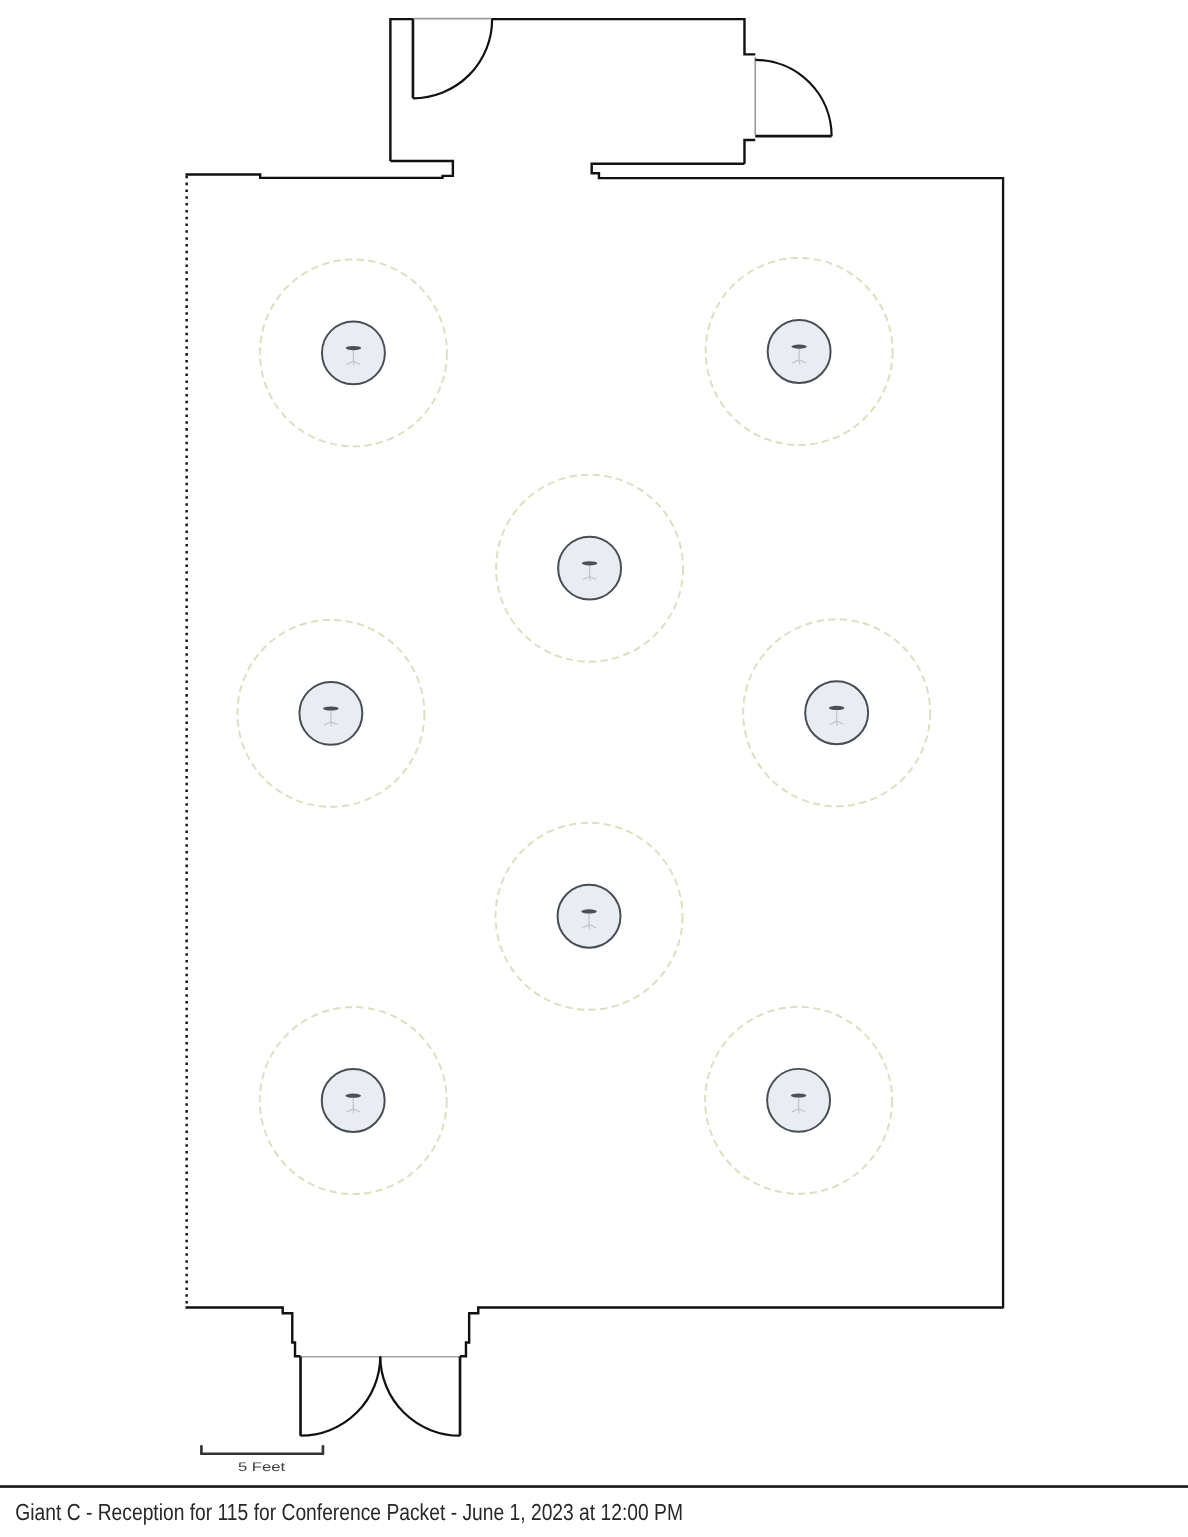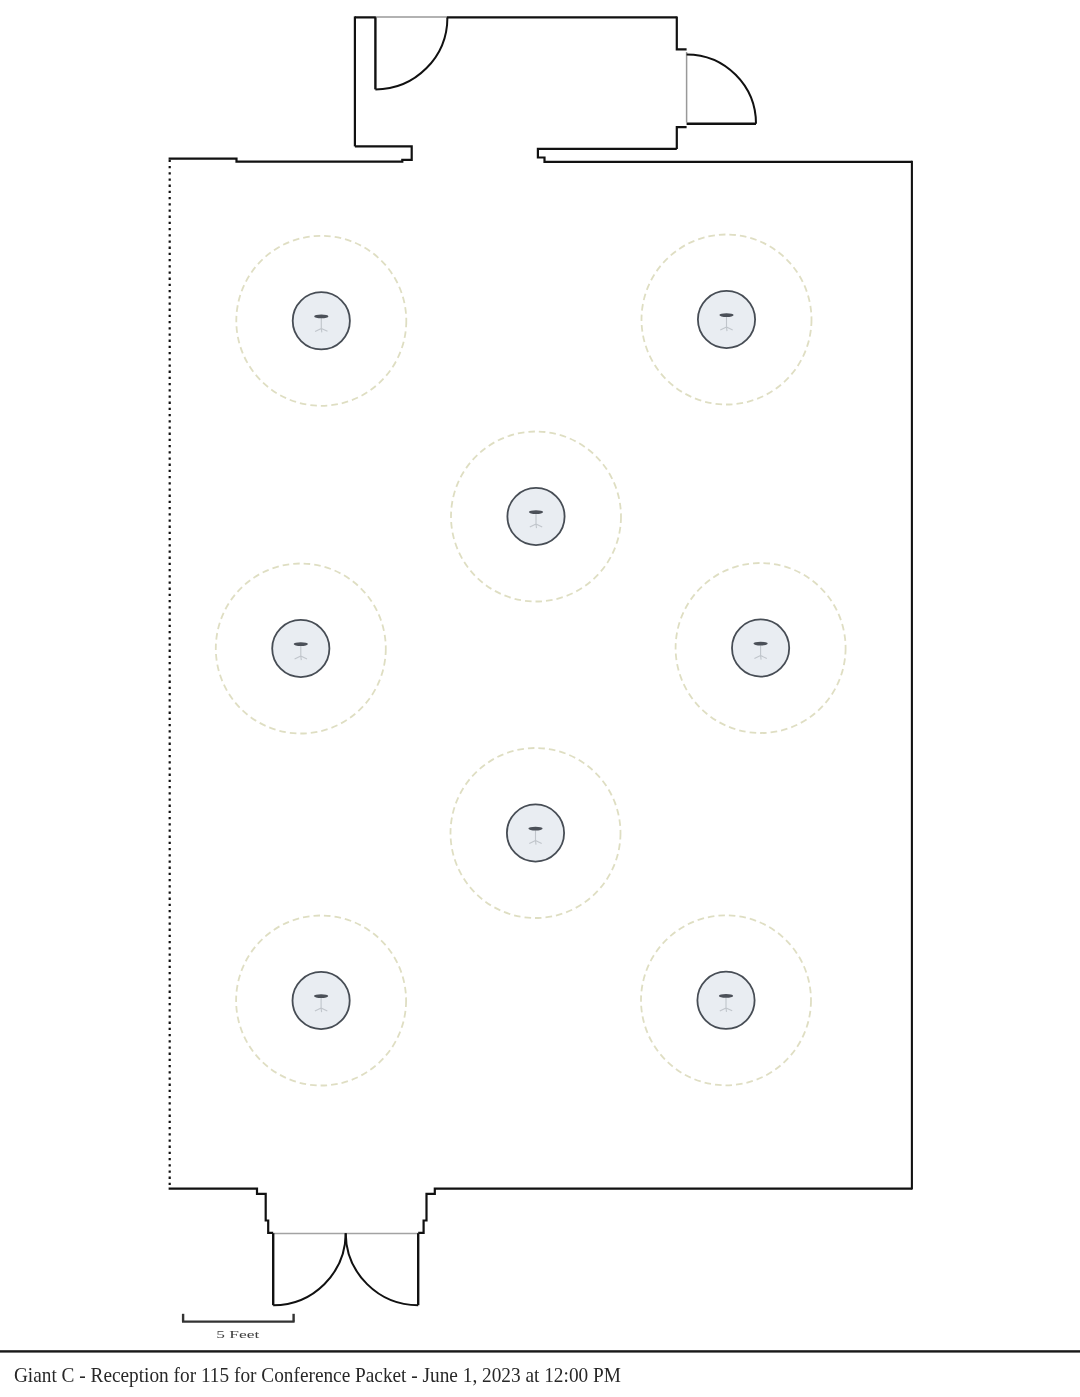--- a/index.html
+++ b/index.html
@@ -1,17 +1,17 @@
 <!DOCTYPE html>
 <html><head>
 <meta charset="utf-8">
 <style>
   html,body{margin:0;padding:0;background:#ffffff;}
   .page{position:relative;width:1080px;height:1397px;background:#ffffff;overflow:hidden;
-        font-family:Liberation Serif, serif;}
+        font-family:Liberation Sans, sans-serif;}
 </style>
 </head>
 <body>
 <div class="page">
 <svg width="1080" height="1397" viewBox="0 0 1080 1397" xmlns="http://www.w3.org/2000/svg" fill="none">
 
   <g stroke="#d7d6b4" stroke-width="1.8" stroke-dasharray="6.6 4.0" opacity="0.8">
 
     <circle cx="321.3" cy="320.8" r="85"></circle>
 

